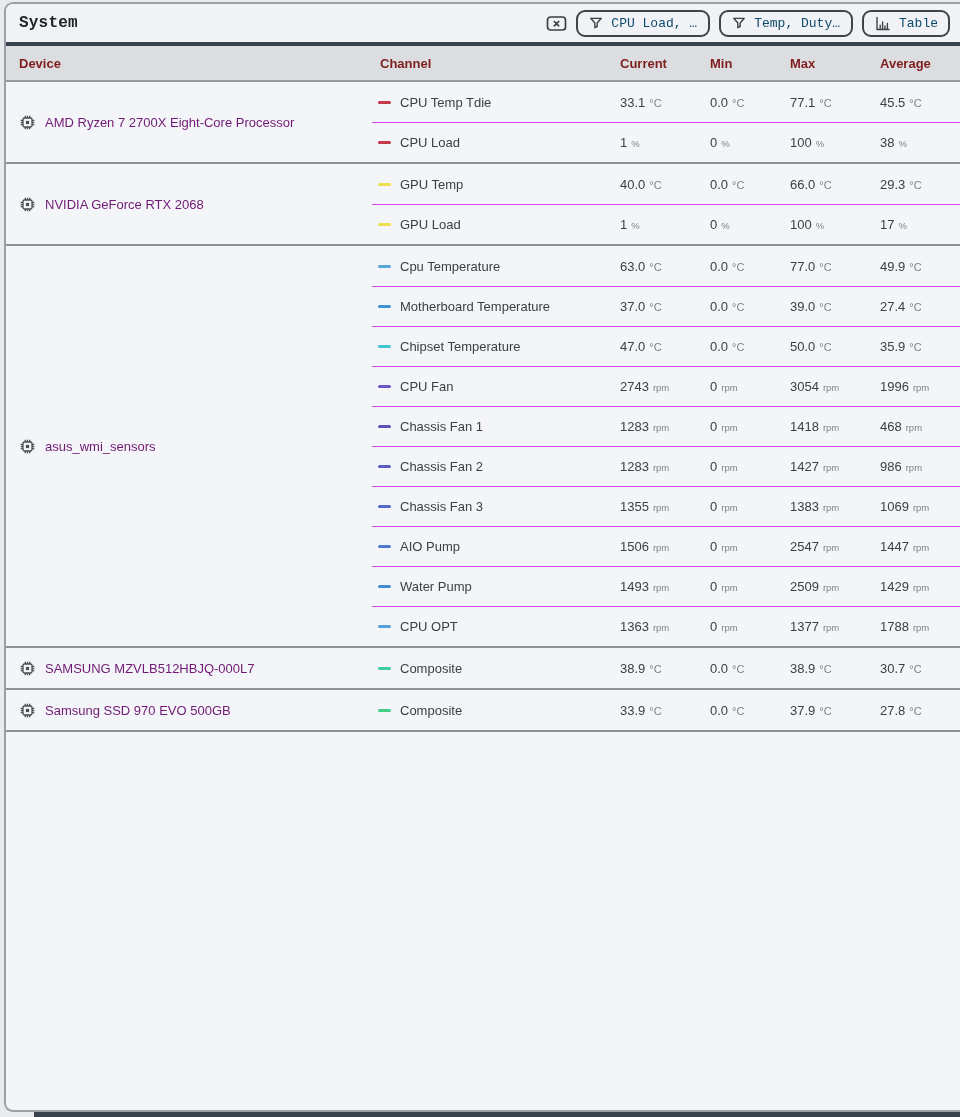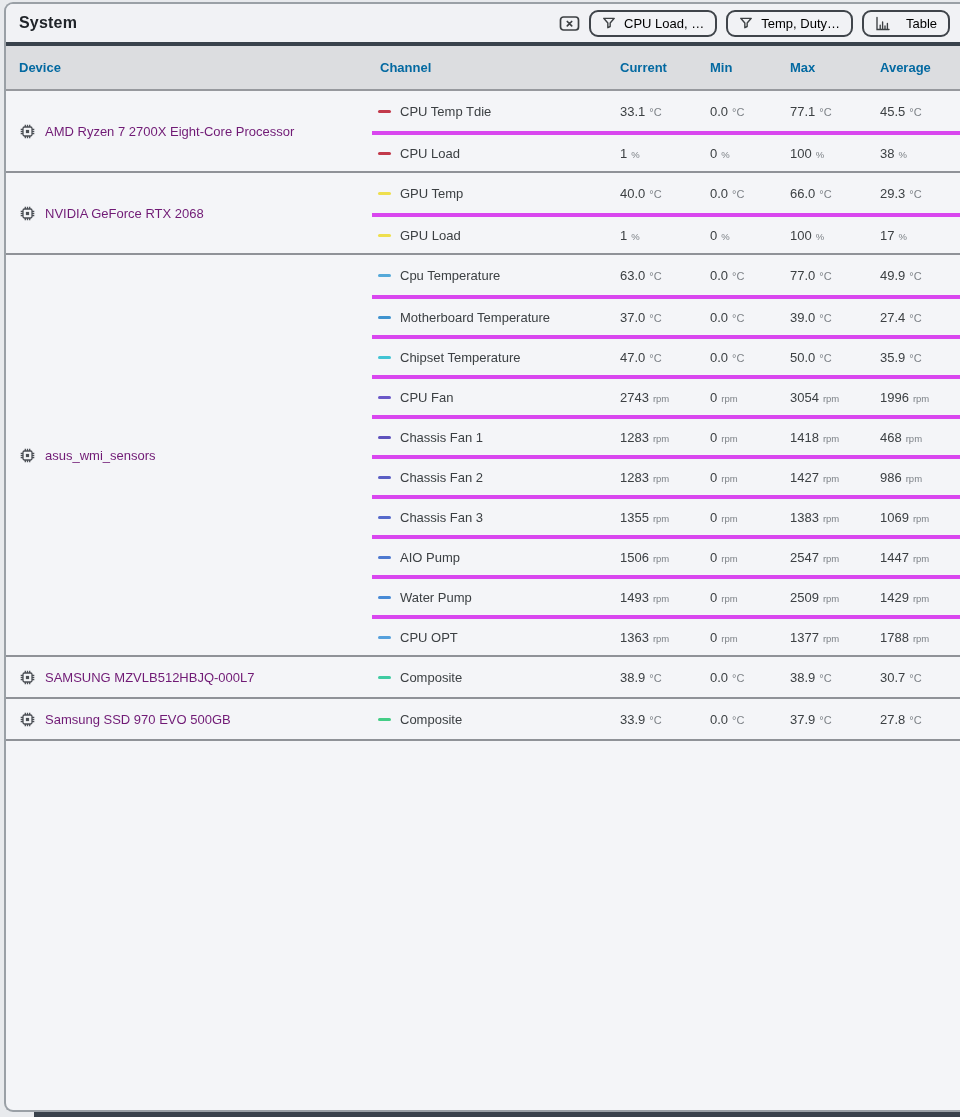--- a/index.html
+++ b/index.html
@@ -16,67 +16,68 @@
     background:#f4f5f8;
     border:2px solid #9aa0a6; border-right:none;
     border-radius:9px 0 0 9px;
     overflow:hidden;
   }
   
   .panel-header {
     height:38px; background:#f1f2f5;
     display:flex; align-items:center; justify-content:space-between;
     padding:0 10px 0 13px;
+    font-family:Liberation Mono, monospace;
   }
   .panel-title { font-size:16px; font-weight:bold; color:#202429; letter-spacing:.2px; }
   .toolbar { display:flex; align-items:center; gap:9px; }
   .icon-btn { display:flex; align-items:center; justify-content:center; cursor:pointer; color:#3c4043; }
   .chip {
     display:flex; align-items:center; gap:8px;
     height:27px; padding:0 11px;
     background:#f1f2f5;
     border:2px solid #3f444a; border-radius:9px;
-    font-family:inherit; font-size:13px; color:#000000;
+    font-family:inherit; font-size:13px; color:#0c4a6e;
     cursor:pointer; white-space:nowrap;
   }
   .chip.table-chip { width:88px; justify-content:space-between; }
   .chip svg, .icon-btn svg { display:block; }
   
   .dark-rule { height:4px; background:#39424c; }
   
   .grid-cols {
     display:grid;
     grid-template-columns:366px 248px 90px 80px 90px 1fr;
     align-items:center;
   }
   .thead {
-    height:45px; background:#dcdde0;
+    height:36px; background:#dcdde0;
     border-bottom:2px solid #97999e;
-    font-size:13px; font-weight:bold; color:#0369a1;
+    font-size:13px; font-weight:bold; color:#7f1d1d;
   }
   .thead .c-device { padding-left:13px; }
   .thead .c-channel { padding-left:8px; }
   
   .group { display:grid; grid-template-columns:366px 1fr; background:#f4f5f8; }
   .group + .group { border-top:2px solid #8f9298; }
   #groups { border-bottom:2px solid #8f9298; }
   .device-cell {
     display:flex; align-items:center; gap:9px;
     padding-left:13px; font-size:13px; color:#701a75;
   }
   .device-cell svg { flex:0 0 auto; }
   .channels { display:flex; flex-direction:column; }
   .channel-row {
     display:grid;
     grid-template-columns:248px 90px 80px 90px 1fr;
     align-items:center;
     height:40px;
     font-size:13px;
   }
-  .channel-row + .channel-row { border-top:4px solid #d946ef; }
+  .channel-row + .channel-row { border-top:1px solid #d946ef; }
   .ch-label-cell { display:flex; align-items:center; padding-left:6px; }
   .dash { width:13px; height:3px; border-radius:2px; margin-right:9px; flex:0 0 auto; }
   .val { white-space:nowrap; }
   .unit { color:#7d8287; margin-left:4px; }
   .unit-c { font-size:11px; }
   .unit-s { font-size:9.5px; }
   
   .bottom-bar { position:absolute; left:34px; right:0; bottom:0; height:5px; background:#3a424c; }
 </style>
 </head>

